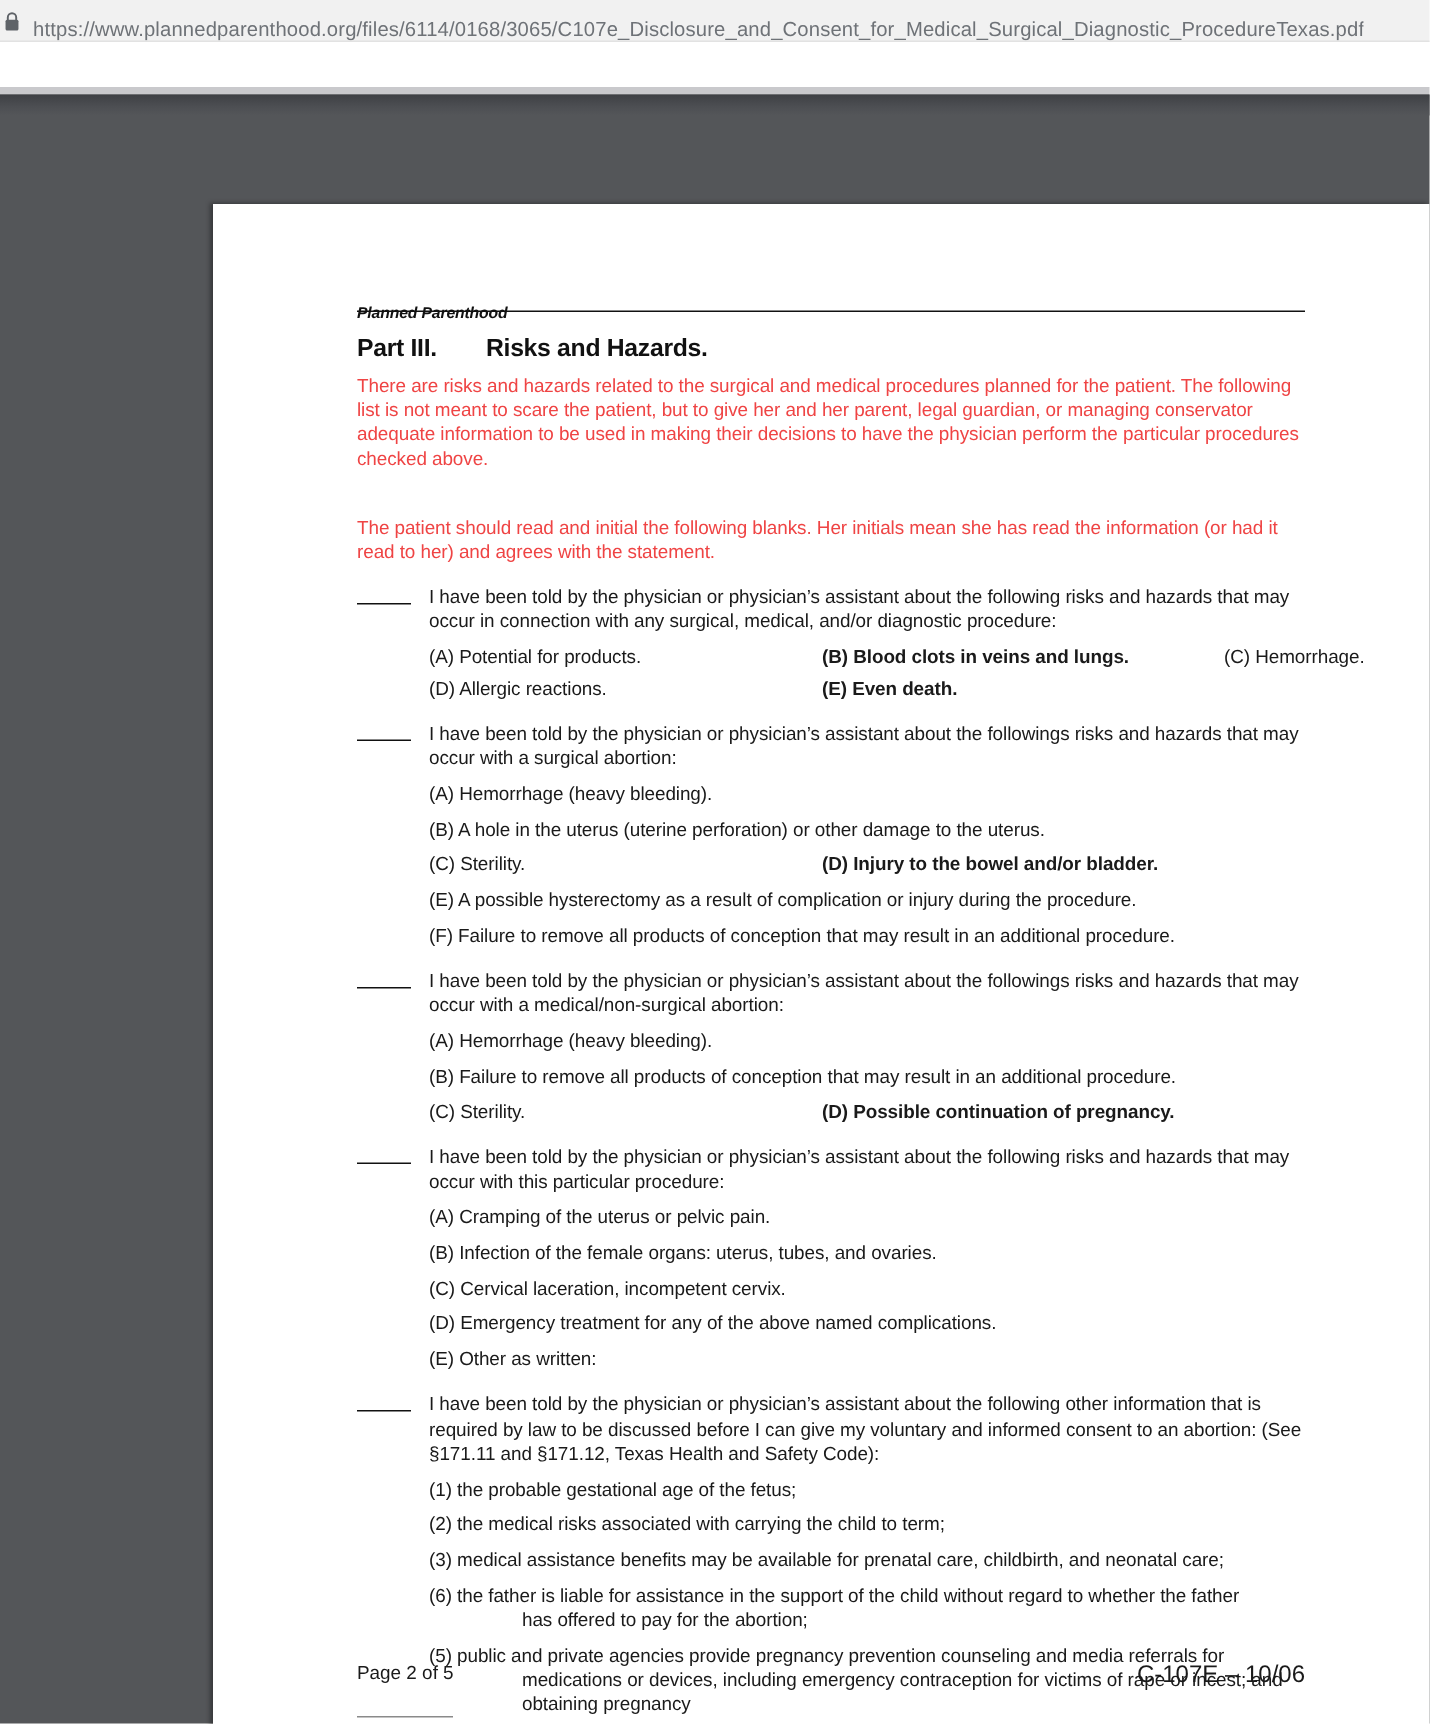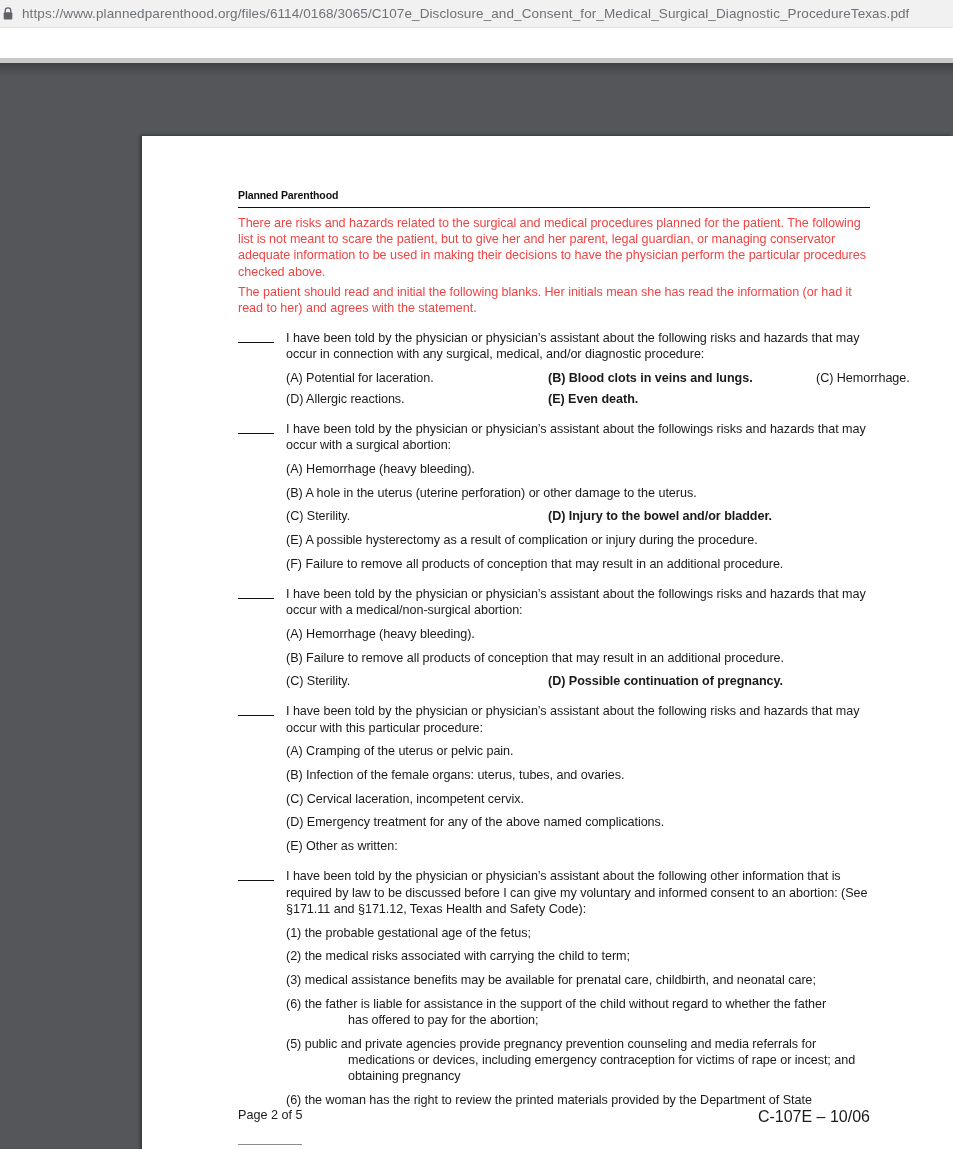--- a/index.html
+++ b/index.html
@@ -17,21 +17,21 @@
 
   
   #browser-chrome {
     position: absolute;
     top: 0; left: 0;
     width: 953px;
     height: 28px;
     background: #f1f1f1;
     border-bottom: 1px solid #e2e2e2;
     display: flex;
-    align-items: center;
+    align-items: flex-end;
     box-sizing: border-box;
   }
   #lock-icon {
     width: 12px;
     height: 26px;
     margin-left: 2px;
     margin-right: 8px;
     display: flex;
     align-items: center;
     justify-content: center;
@@ -106,25 +106,26 @@
 
   
   .doc-header {
     position: relative;
     border-bottom: 1.4px solid #111;
     padding-bottom: 3px;
     height: 15px;
   }
   .doc-header .brand {
     position: absolute;
-    left: 0; top: 0;
+    left: 0; top: 14px;
     font-size: 10.5px;
     font-weight: bold;
     color: #111;
     letter-spacing: -0.1px;
+    font-style: italic;
   }
   .doc-header .office {
     position: absolute;
     left: 212px; top: 0;
     font-size: 11px;
     color: #111;
     letter-spacing: -0.15px;
     white-space: nowrap;
   }
 
@@ -137,21 +138,21 @@
   }
   .part-title .pt-num { display: inline-block; width: 86px; }
 
   .para {
     margin-top: 7px;
     font-size: 12.6px;
     line-height: 16.2px;
     color: #ef4444;
     letter-spacing: -0.05px;
   }
-  .para.tight { margin-top: 4px; }
+  .para.tight { margin-top: 30px; }
 
   .block {
     position: relative;
     margin-top: 14px;
   }
   .blank-line {
     position: absolute;
     left: 0;
     top: 12px;
     width: 36px;
@@ -245,30 +246,33 @@
   <div id="viewer-dark"></div>
   <div id="viewer-dark-gradient"></div>
 
   <div id="pdf-page">
     <div class="page-inner">
 
       <div class="doc-header">
         <span class="brand">Planned Parenthood</span>
       </div>
 
+      <div class="part-title">
+        <span class="pt-num">Part III.</span><span>Risks and Hazards.</span>
+      </div>
 
       <div class="para">There are risks and hazards related to the surgical and medical procedures planned for the patient. The following list is not meant to scare the patient, but to give her and her parent, legal guardian, or managing conservator adequate information to be used in making their decisions to have the physician perform the particular procedures checked above.</div>
       <div class="para tight">The patient should read and initial the following blanks. Her initials mean she has read the information (or had it read to her) and agrees with the statement.</div>
 
       <div class="block">
         <span class="blank-line"></span>
         <div class="block-body">
           <div class="block-lead">I have been told by the physician or physician’s assistant about the following risks and hazards that may occur in connection with any surgical, medical, and/or diagnostic procedure:</div>
           <div class="item">
-            <span>(A) Potential for laceration.</span>
+            <span>(A) Potential for products.</span>
             <span class="col2">(B) Blood clots in veins and lungs.</span>
             <span class="col3">(C) Hemorrhage.</span>
           </div>
           <div class="item tight">
             <span>(D) Allergic reactions.</span>
             <span class="col2">(E) Even death.</span>
           </div>
         </div>
       </div>
 

